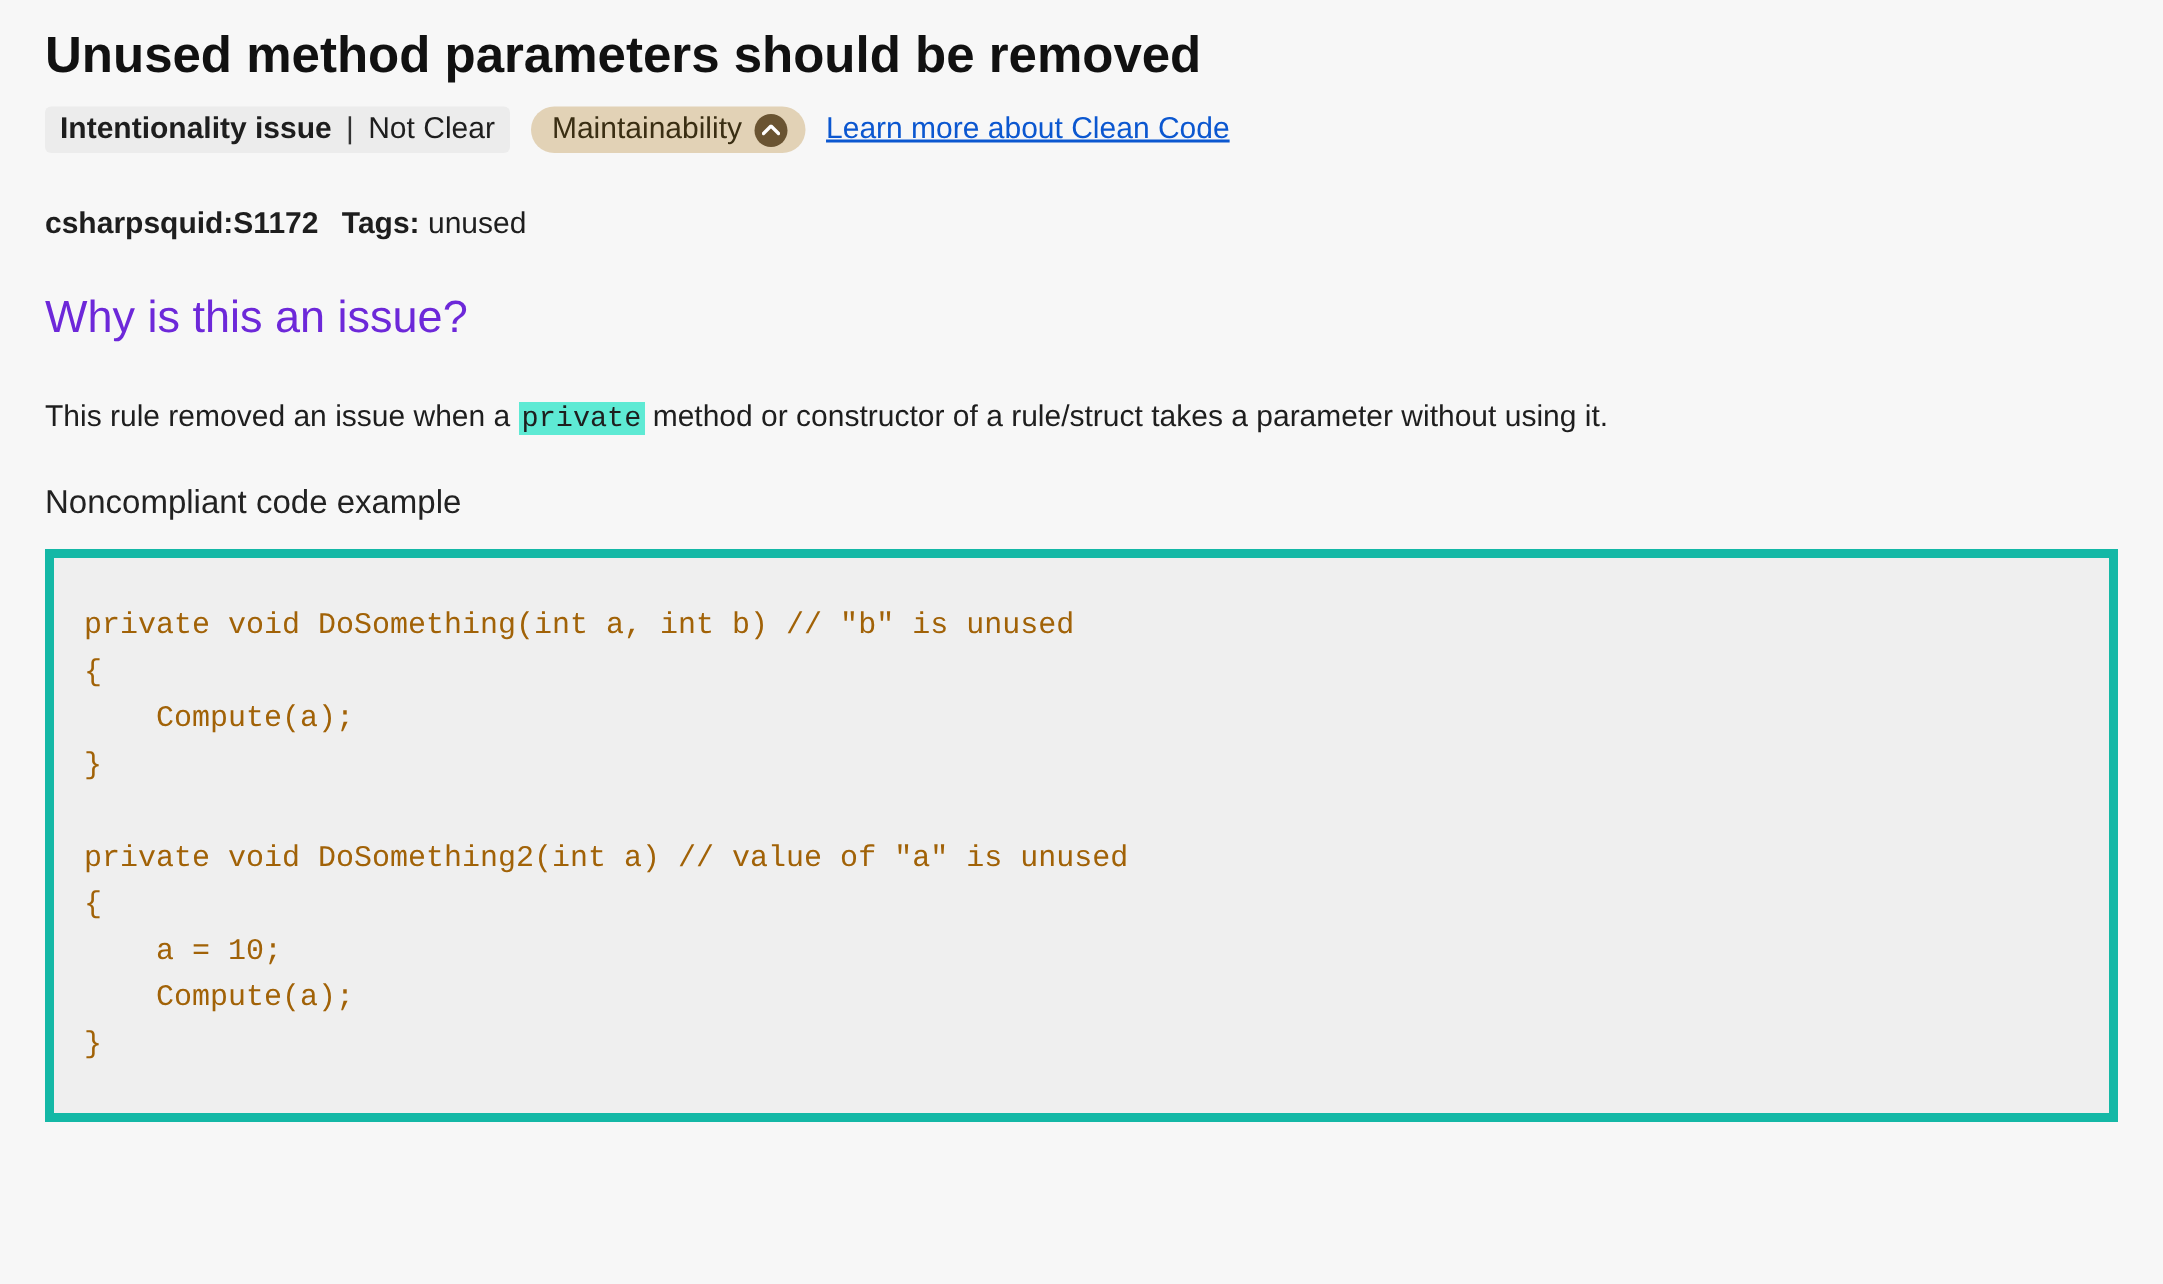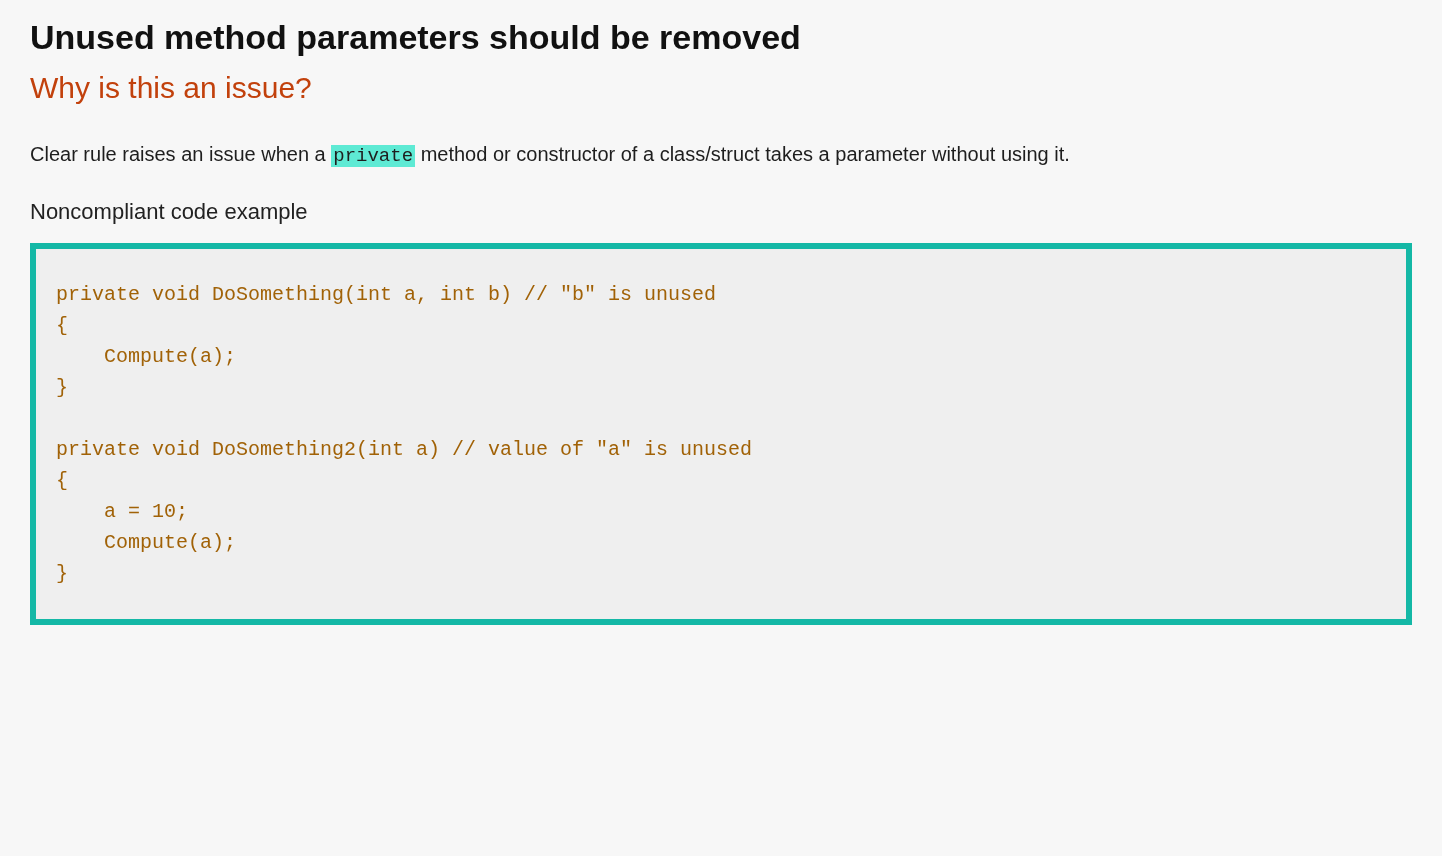--- a/index.html
+++ b/index.html
@@ -65,21 +65,21 @@
   }
   .ids-row {
     font-size: 20px;
     margin-bottom: 34px;
   }
   .ids-row .rule-id { font-weight: 700; margin-right: 10px; }
   .ids-row .tags-label { font-weight: 700; }
   h2.section-h2 {
     font-size: 30px;
     font-weight: 400;
-    color: #c2410c;
+    color: #6d28d9;
     margin: 0 0 34px 0;
   }
   p.body-text {
     font-size: 20px;
     line-height: 1.5;
     margin: 0 0 28px 0;
     color: #1e1e1e;
   }
   code.inline-code {
     font-family: "Courier New", Consolas, monospace;
@@ -106,27 +106,46 @@
     overflow: auto;
   }
 </style>
 </head>
 <body>
 
 <div class="page">
 
   <h1 class="rule-title">Unused method parameters should be removed</h1>
 
+  <div class="meta-row">
+    <span class="badge-intent">
+      <span class="strong">Intentionality issue</span><span class="sep"> | </span><span>Not Clear</span>
+    </span>
+    <span class="badge-maint">
+      <span>Maintainability</span>
+      <span class="sev-circle">
+        <svg width="12" height="8" viewBox="0 0 12 8" aria-hidden="true">
+          <path d="M1 6 L6 1 L11 6" stroke="#ffffff" stroke-width="2.2" fill="none" stroke-linecap="round" stroke-linejoin="round"></path>
+        </svg>
+      </span>
+    </span>
+    <a class="learn-link">Learn more about Clean Code</a>
+  </div>
 
+  <div class="ids-row">
+    <span class="rule-id">csharpsquid:S1172</span>
+    <span class="tags-label">Tags:</span>
+    <span> </span><span>unused</span>
+  </div>
 
   <h2 class="section-h2">Why is this an issue?</h2>
 
 
   <p class="body-text">
-    <span>Clear rule raises an issue when a </span><code class="inline-code">private</code><span> method or constructor of a class/struct takes a parameter without using it.</span>
+    <span>This rule removed an issue when a </span><code class="inline-code">private</code><span> method or constructor of a rule/struct takes a parameter without using it.</span>
   </p>
 
   <h3 class="sub-h3">Noncompliant code example</h3>
 
   <pre class="code-block">private void DoSomething(int a, int b) // "b" is unused
 {
     Compute(a);
 }
 
 private void DoSomething2(int a) // value of "a" is unused

